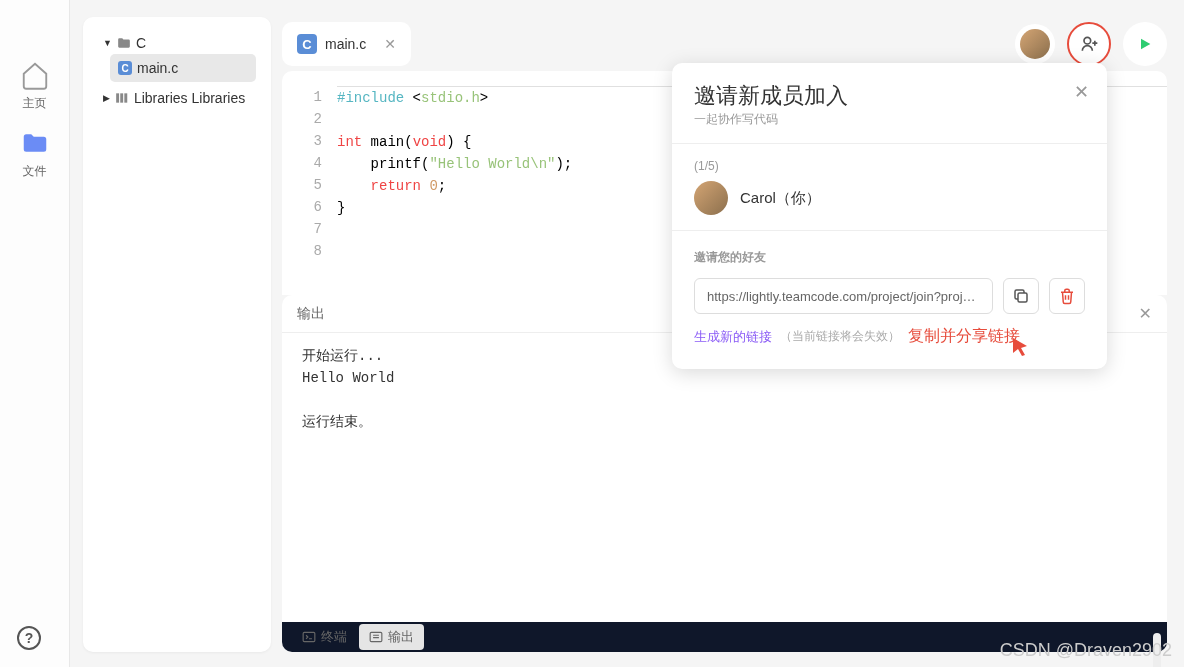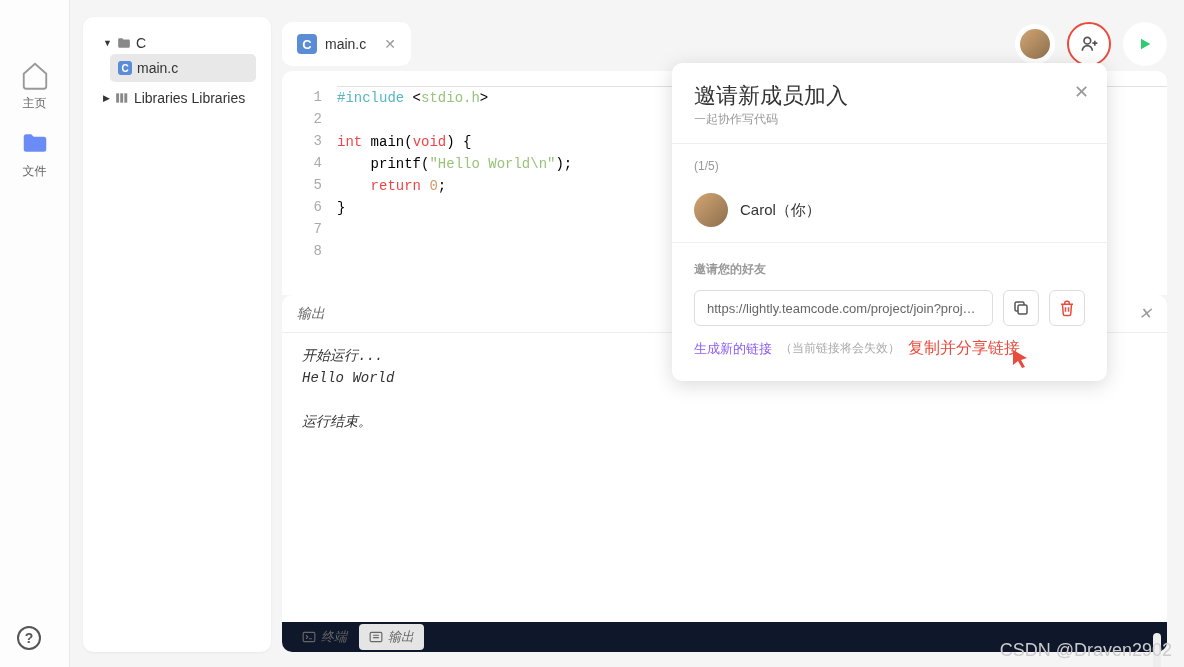--- a/index.html
+++ b/index.html
@@ -35,38 +35,38 @@
 .run-btn { width: 44px; height: 44px; border-radius: 50%; background: #fff; display: flex; align-items: center; justify-content: center; cursor: pointer; }
 
 .editor { background: #fff; border-radius: 10px 10px 0 0; margin-top: 0; height: 224px; display: flex; padding: 15px 0; position: relative; }
 .gutter { width: 55px; text-align: right; padding-right: 15px; font-family: "Courier New", monospace; font-size: 14px; color: #aaa; line-height: 22px; }
 .code { flex: 1; font-family: "Courier New", monospace; font-size: 14px; line-height: 22px; white-space: pre; border-top: 1px solid #e0e0e0; padding-top: 0; }
 .kw { color: #ef4444; }
 .str { color: #98c379; }
 .inc { color: #56b6c2; }
 .num { color: #d19a66; }
 
-.output-panel { background: #fff; border-radius: 10px; margin-top: 0; height: 357px; position: relative; font-style: italic; }
+.output-panel { background: #fff; border-radius: 10px; margin-top: 0; height: 357px; position: relative; }
 .output-header { height: 38px; display: flex; align-items: center; padding: 0 15px; border-bottom: 1px solid #eee; justify-content: space-between; }
 .output-title { font-size: 14px; color: #666; }
 .output-close { color: #999; cursor: pointer; font-size: 16px; }
 .output-body { padding: 12px 20px; font-family: "Courier New", monospace; font-size: 14px; color: #333; line-height: 22px; white-space: pre; }
 
 .bottom-tabs { position: absolute; bottom: 0; left: 0; right: 0; height: 30px; background: #0f172a; display: flex; align-items: center; padding: 0 10px; gap: 2px; border-radius: 0 0 10px 10px; }
 .btab { display: flex; align-items: center; gap: 5px; padding: 4px 10px; font-size: 13px; color: #666; cursor: pointer; border-radius: 4px;}
 .btab.active { background: #e5e5e5; }
 .btab-ic { width: 14px; height: 12px; }
 
 .invite-dialog { position: absolute; top: 63px; left: 672px; width: 435px; background: #fff; border-radius: 10px; box-shadow: 0 4px 20px rgba(0,0,0,0.15); z-index: 100; }
 .dlg-header { padding: 18px 22px 15px; position: relative; }
 .dlg-title { font-size: 22px; font-weight: 500; color: #333; }
 .dlg-sub { font-size: 12px; color: #999; }
 .dlg-close { position: absolute; top: 18px; right: 18px; color: #999; font-size: 18px; cursor: pointer; }
 .dlg-members { padding: 15px 22px; border-top: 1px solid #eee; }
-.member-count { font-size: 12px; color: #999; margin-bottom: 20px; }
+.member-count { font-size: 12px; color: #999; margin-bottom: 8px; }
 .member-row { display: flex; align-items: center; gap: 12px; }
 .member-avatar { width: 34px; height: 34px; border-radius: 50%; background: linear-gradient(135deg,#d4a574,#8b6f4d); }
 .member-name { font-size: 15px; color: #333; }
 .dlg-invite { padding: 18px 22px 22px; border-top: 1px solid #eee; }
 .invite-label { font-size: 12px; color: #999; margin-bottom: 12px; font-weight: bold; }
 .invite-row { display: flex; gap: 10px; align-items: center; }
 .invite-input { flex: 1; height: 36px; border: 1px solid #ddd; border-radius: 6px; padding: 0 12px; font-size: 13px; color: #666; outline: none; overflow: hidden; text-overflow: ellipsis; white-space: nowrap; }
 .icon-btn { width: 36px; height: 36px; border: 1px solid #ddd; border-radius: 6px; display: flex; align-items: center; justify-content: center; cursor: pointer; background:#fff;}
 .icon-btn.del svg { stroke: #e74c3c; }
 .invite-footer { display: flex; align-items: center; gap: 8px; margin-top: 12px; font-size: 13px; position: relative; }

